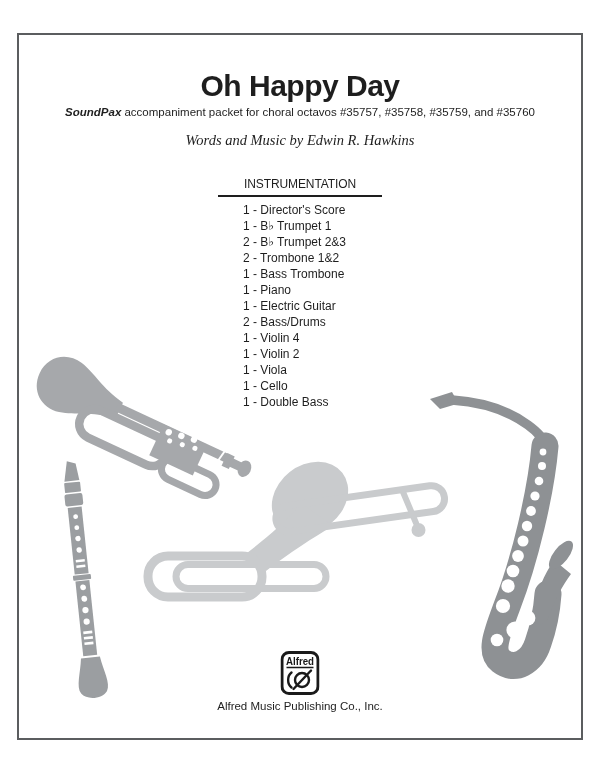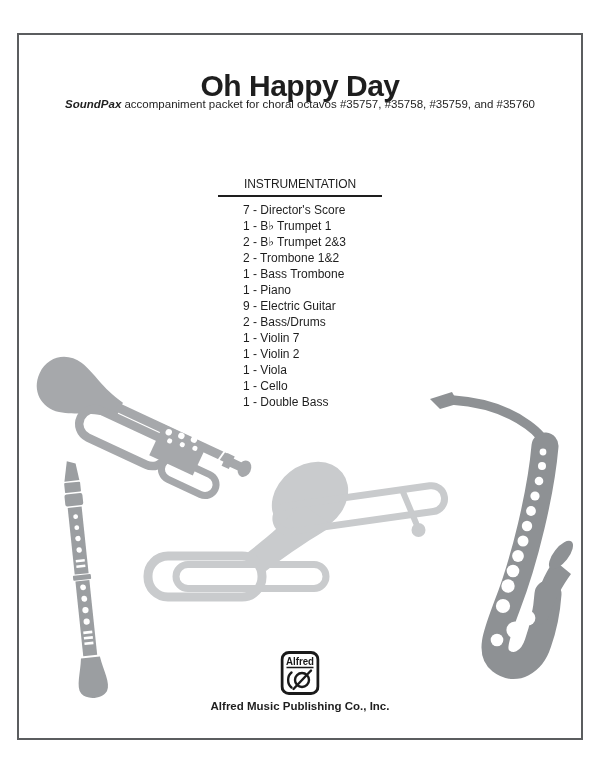--- a/index.html
+++ b/index.html
@@ -13,21 +13,21 @@
     position:absolute;left:17px;top:33px;width:562px;height:703px;
     border:2px solid var(--frame-border,#5b5d5f);
     background:#fff;overflow:hidden;
   }
   .abs{position:absolute;}
   .centered{left:0;right:0;text-align:center;}
   .cover-title{
     top:34px;font-size:30px;font-weight:bold;letter-spacing:-0.5px;
   }
   .subtitle{
-    top:63px;font-size:11.5px;letter-spacing:0;
+    top:71px;font-size:11.5px;letter-spacing:0;
   }
   .subtitle .brand{font-weight:bold;font-style:italic;}
   .credits{
     top:97px;font-family:"Liberation Serif","DejaVu Serif",serif;
     font-style:italic;font-size:14.5px;line-height:17px;
   }
   .instr-heading{
     top:142px;font-size:12px;letter-spacing:-0.1px;
   }
   .instr-rule{
@@ -42,21 +42,21 @@
   .textlayer{position:absolute;inset:0;z-index:1;pointer-events:none;}
   .artwork g{fill:currentColor;}
   .trumpet{color:var(--trumpet,#a6a8ab);}
   .clarinet{color:var(--clarinet,#9b9ea1);}
   .trombone{color:var(--trombone,#c9cbcd);}
   .saxophone{color:var(--saxophone,#8e9194);}
   .logo{
     top:616px;left:50%;transform:translateX(-50%);
     width:39px;height:44px;
   }
-  .pub-name{top:665px;font-size:11.5px;font-weight:bold;}
+  .pub-name{top:665px;font-size:11.5px;font-weight:normal;}
   .pub-site{top:679px;font-size:11.5px;font-weight:bold;}
 </style>
 </head>
 <body style="--trumpet: #a6a8ab; --clarinet: #9b9ea1; --trombone: #c9cbcd; --saxophone: #8e9194; --frame-border: #5b5d5f; --text: #1e1e1e;">
 
 <div class="frame">
 
   <svg class="artwork" width="562" height="703" viewBox="0 0 562 703">
 
     <g class="trombone">
@@ -142,35 +142,36 @@
       </g>
     </g>
   </svg>
 
   <div class="textlayer">
     <div class="abs centered cover-title">Oh Happy Day</div>
 
     <div class="abs centered subtitle"><span class="brand">SoundPax</span><span> accompaniment packet for choral octavos #35757, #35758, #35759, and #35760</span></div>
 
     <div class="abs centered credits">
+      <div>Words and Music by Edwin R. Hawkins</div>
     </div>
 
     <div class="abs centered instr-heading">INSTRUMENTATION</div>
     <div class="abs instr-rule"></div>
 
     <div class="abs instr-list">
-      <div class="row">7 - Director's Score</div>
+      <div class="row">1 - Director's Score</div>
       <div class="row">1 - B♭ Trumpet 1</div>
       <div class="row">2 - B♭ Trumpet 2&amp;3</div>
       <div class="row">2 - Trombone 1&amp;2</div>
       <div class="row">1 - Bass Trombone</div>
       <div class="row">1 - Piano</div>
-      <div class="row">9 - Electric Guitar</div>
+      <div class="row">1 - Electric Guitar</div>
       <div class="row">2 - Bass/Drums</div>
-      <div class="row">1 - Violin 7</div>
+      <div class="row">1 - Violin 4</div>
       <div class="row">1 - Violin 2</div>
       <div class="row">1 - Viola</div>
       <div class="row">1 - Cello</div>
       <div class="row">1 - Double Bass</div>
     </div>
 
     <svg class="abs logo" viewBox="0 0 39 44" width="39" height="44">
       <rect x="1.5" y="1.5" width="36" height="41" rx="7" fill="#fff" stroke="#1a1a1a" stroke-width="3"></rect>
       <text x="19.5" y="13.5" font-size="10" font-weight="bold" text-anchor="middle" fill="#1a1a1a" textLength="28" lengthAdjust="spacingAndGlyphs">Alfred</text>
       <line x1="6" y1="16.5" x2="33" y2="16.5" stroke="#1a1a1a" stroke-width="1.6"></line>

